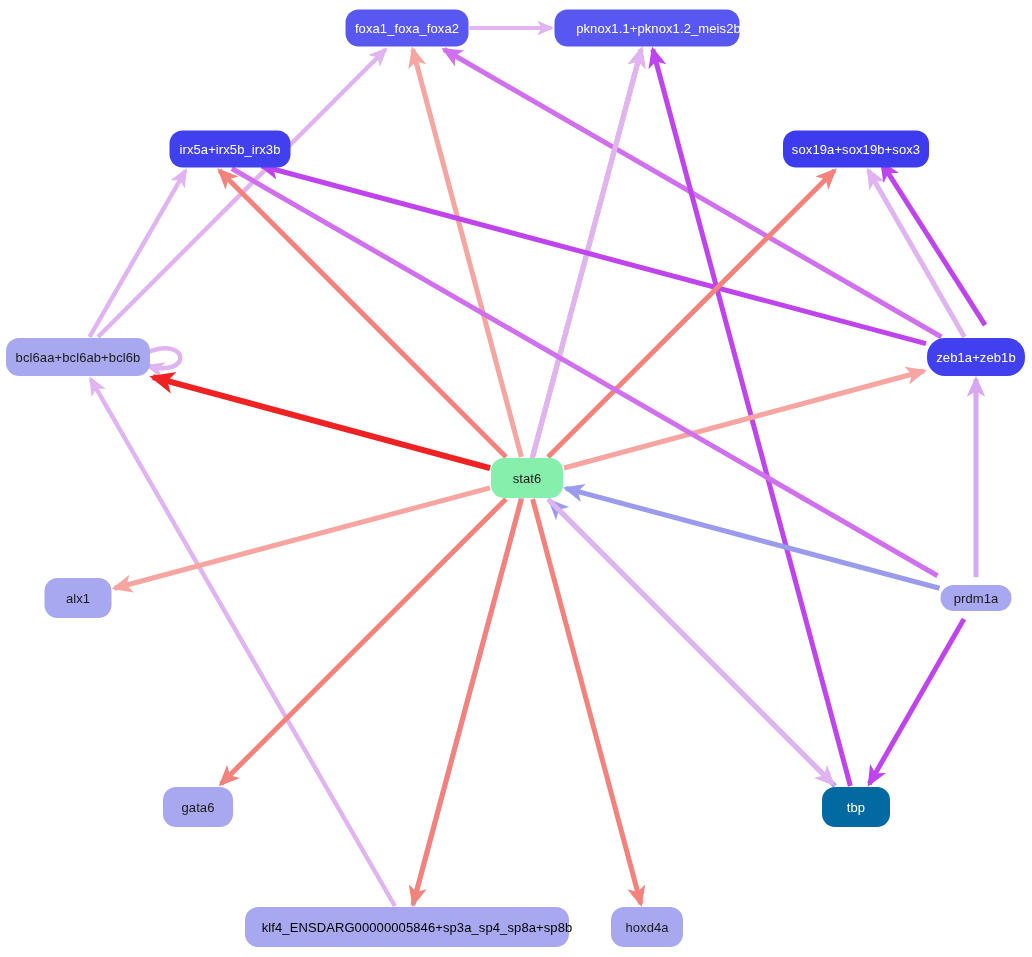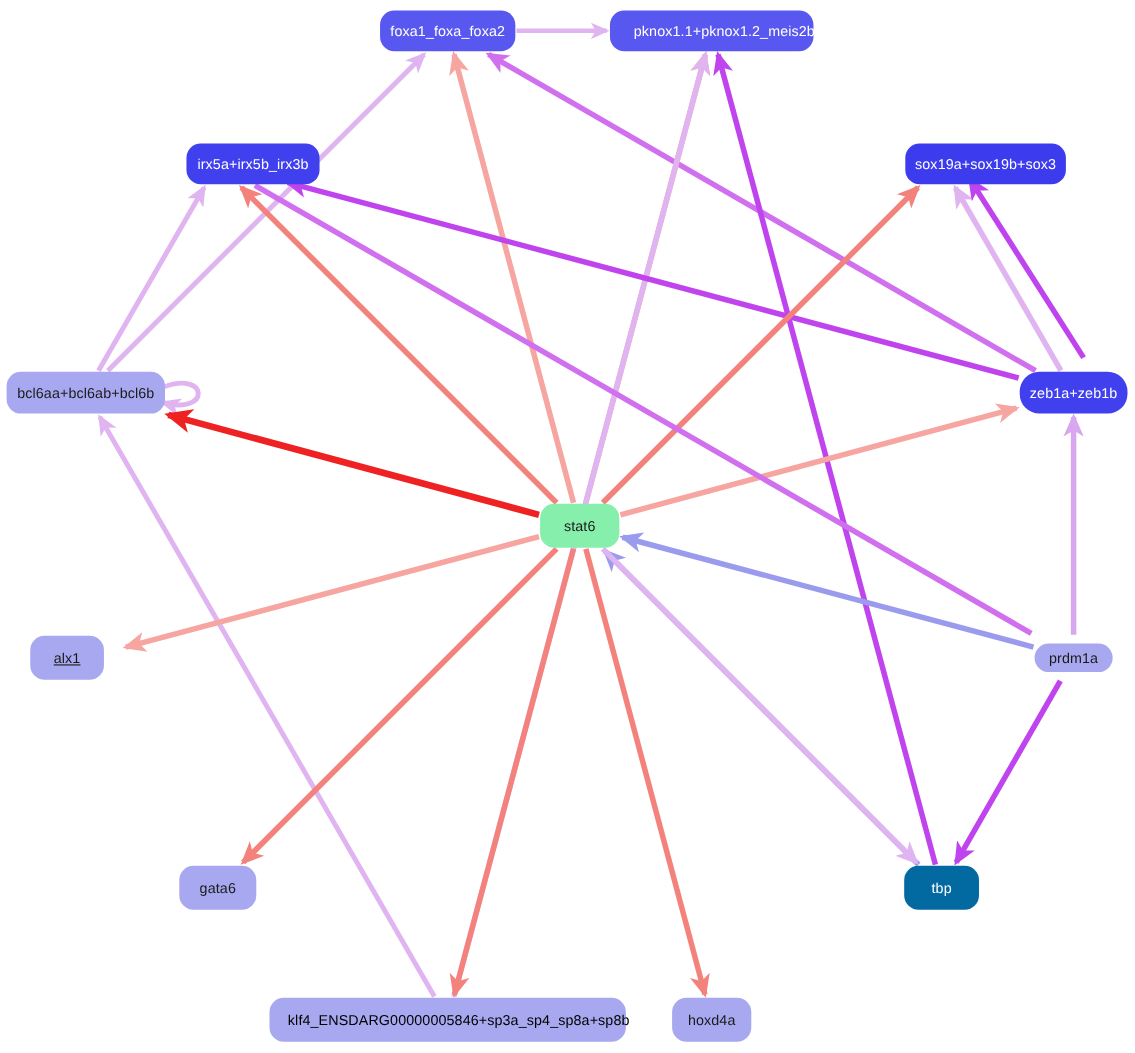--- a/index.html
+++ b/index.html
@@ -110,33 +110,33 @@
   <div id="node-layer">
       <div class="node" style="left: 407px; top: 28px; width: 123px; height: 37px; background: rgb(88, 88, 240); color: rgb(255, 255, 255);">
         <span>foxa1_foxa_foxa2</span>
       </div>
       <div class="node" style="left: 647px; top: 28px; width: 185px; height: 37px; background: rgb(88, 88, 240); color: rgb(255, 255, 255); padding-left: 35px;">
         <span>pknox1.1+pknox1.2_meis2b</span>
       </div>
       <div class="node" style="left: 198px; top: 149px; width: 121px; height: 37px; background: rgb(64, 64, 238); color: rgb(255, 255, 255); margin-left: 32px;">
         <span>irx5a+irx5b_irx3b</span>
       </div>
-      <div class="node" style="left: 856px; top: 149px; width: 146px; height: 37px; background: rgb(60, 60, 238); color: rgb(255, 255, 255); margin-left: 40px;">
+      <div class="node" style="left: 856px; top: 149px; width: 146px; height: 37px; background: rgb(60, 60, 238); color: rgb(255, 255, 255);">
         <span>sox19a+sox19b+sox3</span>
       </div>
       <div class="node" style="left: 78px; top: 357px; width: 144px; height: 38px; background: rgb(168, 168, 240); color: rgb(26, 26, 26);">
         <span>bcl6aa+bcl6ab+bcl6b</span>
       </div>
       <div class="node" style="left: 976px; top: 357px; width: 98px; height: 38px; background: rgb(64, 64, 238); color: rgb(255, 255, 255); border-radius: 18px;">
         <span>zeb1a+zeb1b</span>
       </div>
       <div class="node" style="left: 527px; top: 478px; width: 72px; height: 40px; background: #86efac; color: rgb(26, 26, 26);">
         <span>stat6</span>
       </div>
-      <div class="node" style="left: 61px; top: 598px; width: 67px; height: 40px; background: rgb(168, 168, 240); color: rgb(26, 26, 26); text-decoration: underline;">
+      <div class="node" style="left: 78px; top: 598px; width: 67px; height: 40px; background: rgb(168, 168, 240); color: rgb(26, 26, 26);">
         <span>alx1</span>
       </div>
       <div class="node" style="left: 976px; top: 598px; width: 71px; height: 26px; background: rgb(168, 168, 240); color: rgb(26, 26, 26);">
         <span>prdm1a</span>
       </div>
       <div class="node" style="left: 198px; top: 807px; width: 70px; height: 40px; background: rgb(168, 168, 240); color: rgb(26, 26, 26);">
         <span>gata6</span>
       </div>
       <div class="node" style="left: 856px; top: 807px; width: 68px; height: 40px; background: #0369a1; color: rgb(255, 255, 255);">
         <span>tbp</span>

